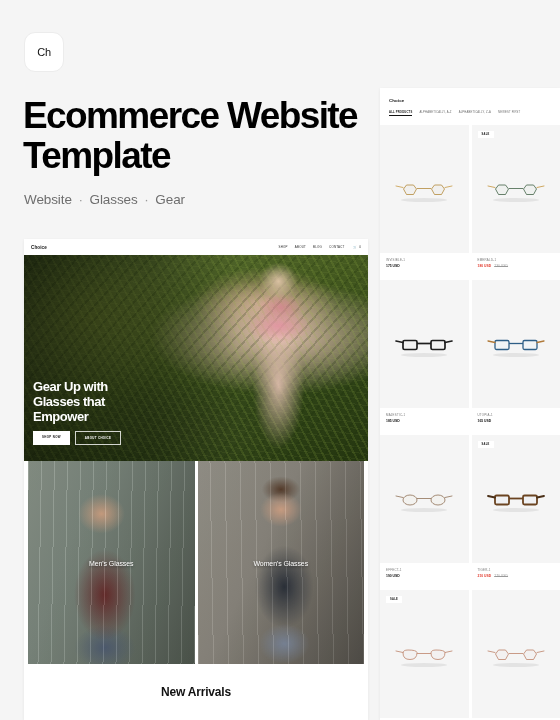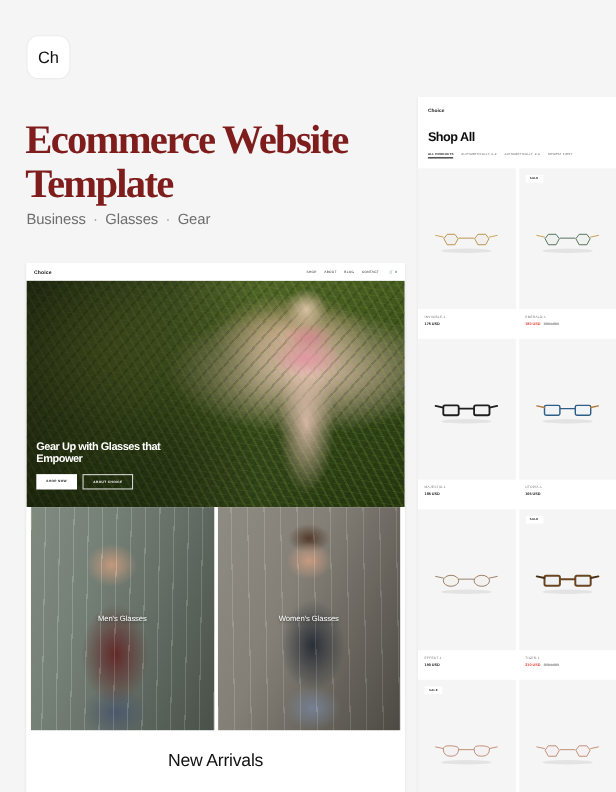--- a/index.html
+++ b/index.html
@@ -12,27 +12,27 @@
   .page { position:relative; width:560px; height:720px; }
 
   
   .left { position:absolute; left:0; top:0; width:380px; height:720px; }
 
   .logo-badge {
     position:absolute; left:24px; top:32px;
     width:40px; height:40px; border-radius:11px;
     background:#fff; border:1px solid #ececec;
     display:flex; align-items:center; justify-content:center;
-    font-size:15px; font-weight:400; color:#111; letter-spacing:-0.2px;
+    font-size:11px; font-weight:400; color:#111; letter-spacing:-0.2px;
   }
 
   .title {
-    position:absolute; left:23px; top:108px; width:340px;
+    position:absolute; left:23px; top:96px; width:340px;
     font-size:37px; line-height:1.08; font-weight:700;
-    letter-spacing:-1.6px; color:#7f1d1d;font-family:Liberation Serif, serif;
+    letter-spacing:-1.6px; color:#000000;
   }
   .subtitle {
     position:absolute; left:24px; top:192px;
     font-size:13.5px; color:#6e6e6e; letter-spacing:-0.1px;
   }
   .subtitle .dot { color:#9a9a9a; padding:0 3px; }
 
   
   .prev-card {
     position:absolute; left:24px; top:239px;
@@ -74,21 +74,21 @@
       radial-gradient(ellipse 44% 12% at 50% 33%, rgba(226,148,162,.92), rgba(226,148,162,0) 72%),
       radial-gradient(ellipse 30% 9% at 52% 24%, rgba(214,128,144,.75), rgba(214,128,144,0) 75%),
       radial-gradient(ellipse 36% 46% at 50% 62%, rgba(233,196,182,.86), rgba(233,196,182,0) 70%),
       radial-gradient(ellipse 26% 13% at 50% 11%, rgba(226,198,170,.92), rgba(226,198,170,0) 72%);
     filter:blur(.4px);
   }
   .hero-vignette { position:absolute; inset:0;
     background:linear-gradient(90deg, rgba(0,0,0,.55) 0%, rgba(0,0,0,.3) 38%, rgba(0,0,0,0) 62%); }
   .hero-copy { position:absolute; left:9px; bottom:16px; z-index:2; }
   .hero-h1 {
-    font-size:10px; line-height:1.16; font-weight:700;
+    font-size:13px; line-height:1.16; font-weight:700;
     color:#fff; letter-spacing:-0.45px; max-width:120px;
   }
   .hero-btns { display:flex; gap:5px; margin-top:7px; }
   .btn-solid {
     background:#fff; color:#111; font-size:2.9px; letter-spacing:.35px;
     padding:4px 9px; font-weight:700;
   }
   .btn-ghost {
     border:0.6px solid rgba(255,255,255,.8); color:#fff;
     font-size:2.9px; letter-spacing:.35px; padding:4px 9px; font-weight:700;
@@ -120,21 +120,21 @@
       radial-gradient(ellipse 26% 30% at 52% 62%, rgba(40,46,56,.95), rgba(40,46,56,0) 68%),
       radial-gradient(ellipse 22% 14% at 52% 90%, rgba(126,140,164,.85), rgba(126,140,164,0) 70%),
       linear-gradient(115deg,#97948b 0%,#8b877e 40%,#6e6a62 70%,#514e48 100%);
   }
   .cat-women::after { content:""; position:absolute; inset:0;
     background:repeating-linear-gradient(89deg, rgba(255,255,255,.10) 0 1px, rgba(0,0,0,.06) 1px 15px); }
 
   .new-arrivals {
     height:56px; background:#fff; display:flex;
     align-items:center; justify-content:center;
-    font-size:16px; font-weight:400; color:#111; letter-spacing:-0.2px;
+    font-size:12px; font-weight:700; color:#111; letter-spacing:-0.2px;
   }
 
   
   .right {
     position:absolute; left:380px; top:88px;
     width:180px; height:632px;
     background:#fff; overflow:hidden;
     box-shadow:0 1px 3px rgba(0,0,0,.07);
   }
   .shop-logo { font-size:4.4px; font-weight:700; color:#111; padding:10px 9px 0; letter-spacing:.1px; }
@@ -172,21 +172,21 @@
 
   <div class="left">
 
     <div class="logo-badge">
       <span>Ch</span>
     </div>
 
     <h1 class="title">Ecommerce Website Template</h1>
 
     <div class="subtitle">
-      <span>Business</span>
+      <span>Website</span>
       <span class="dot">·</span>
       <span>Glasses</span>
       <span class="dot">·</span>
       <span>Gear</span>
     </div>
 
     <div class="prev-card">
 
       <div class="site-nav">
         <div class="site-logo">Choice</div>
@@ -226,21 +226,20 @@
           <div class="cat-label">Women's Glasses</div>
         </div>
       </div>
 
       <div class="new-arrivals">New Arrivals</div>
     </div>
   </div>
 
   <div class="right">
     <div class="shop-logo">Choice</div>
-    <div class="shop-title">Shop All</div>
     <div class="shop-filters">
       <span class="active">ALL PRODUCTS</span>
       <span>ALPHABETICALLY, A-Z</span>
       <span>ALPHABETICALLY, Z-A</span>
       <span>NEWEST FIRST</span>
     </div>
     <div class="grid" id="grid">
         <div class="p-card">
           <div class="p-img">
             <svg class="glasses" viewBox="0 0 156 68" xmlns="http://www.w3.org/2000/svg">

